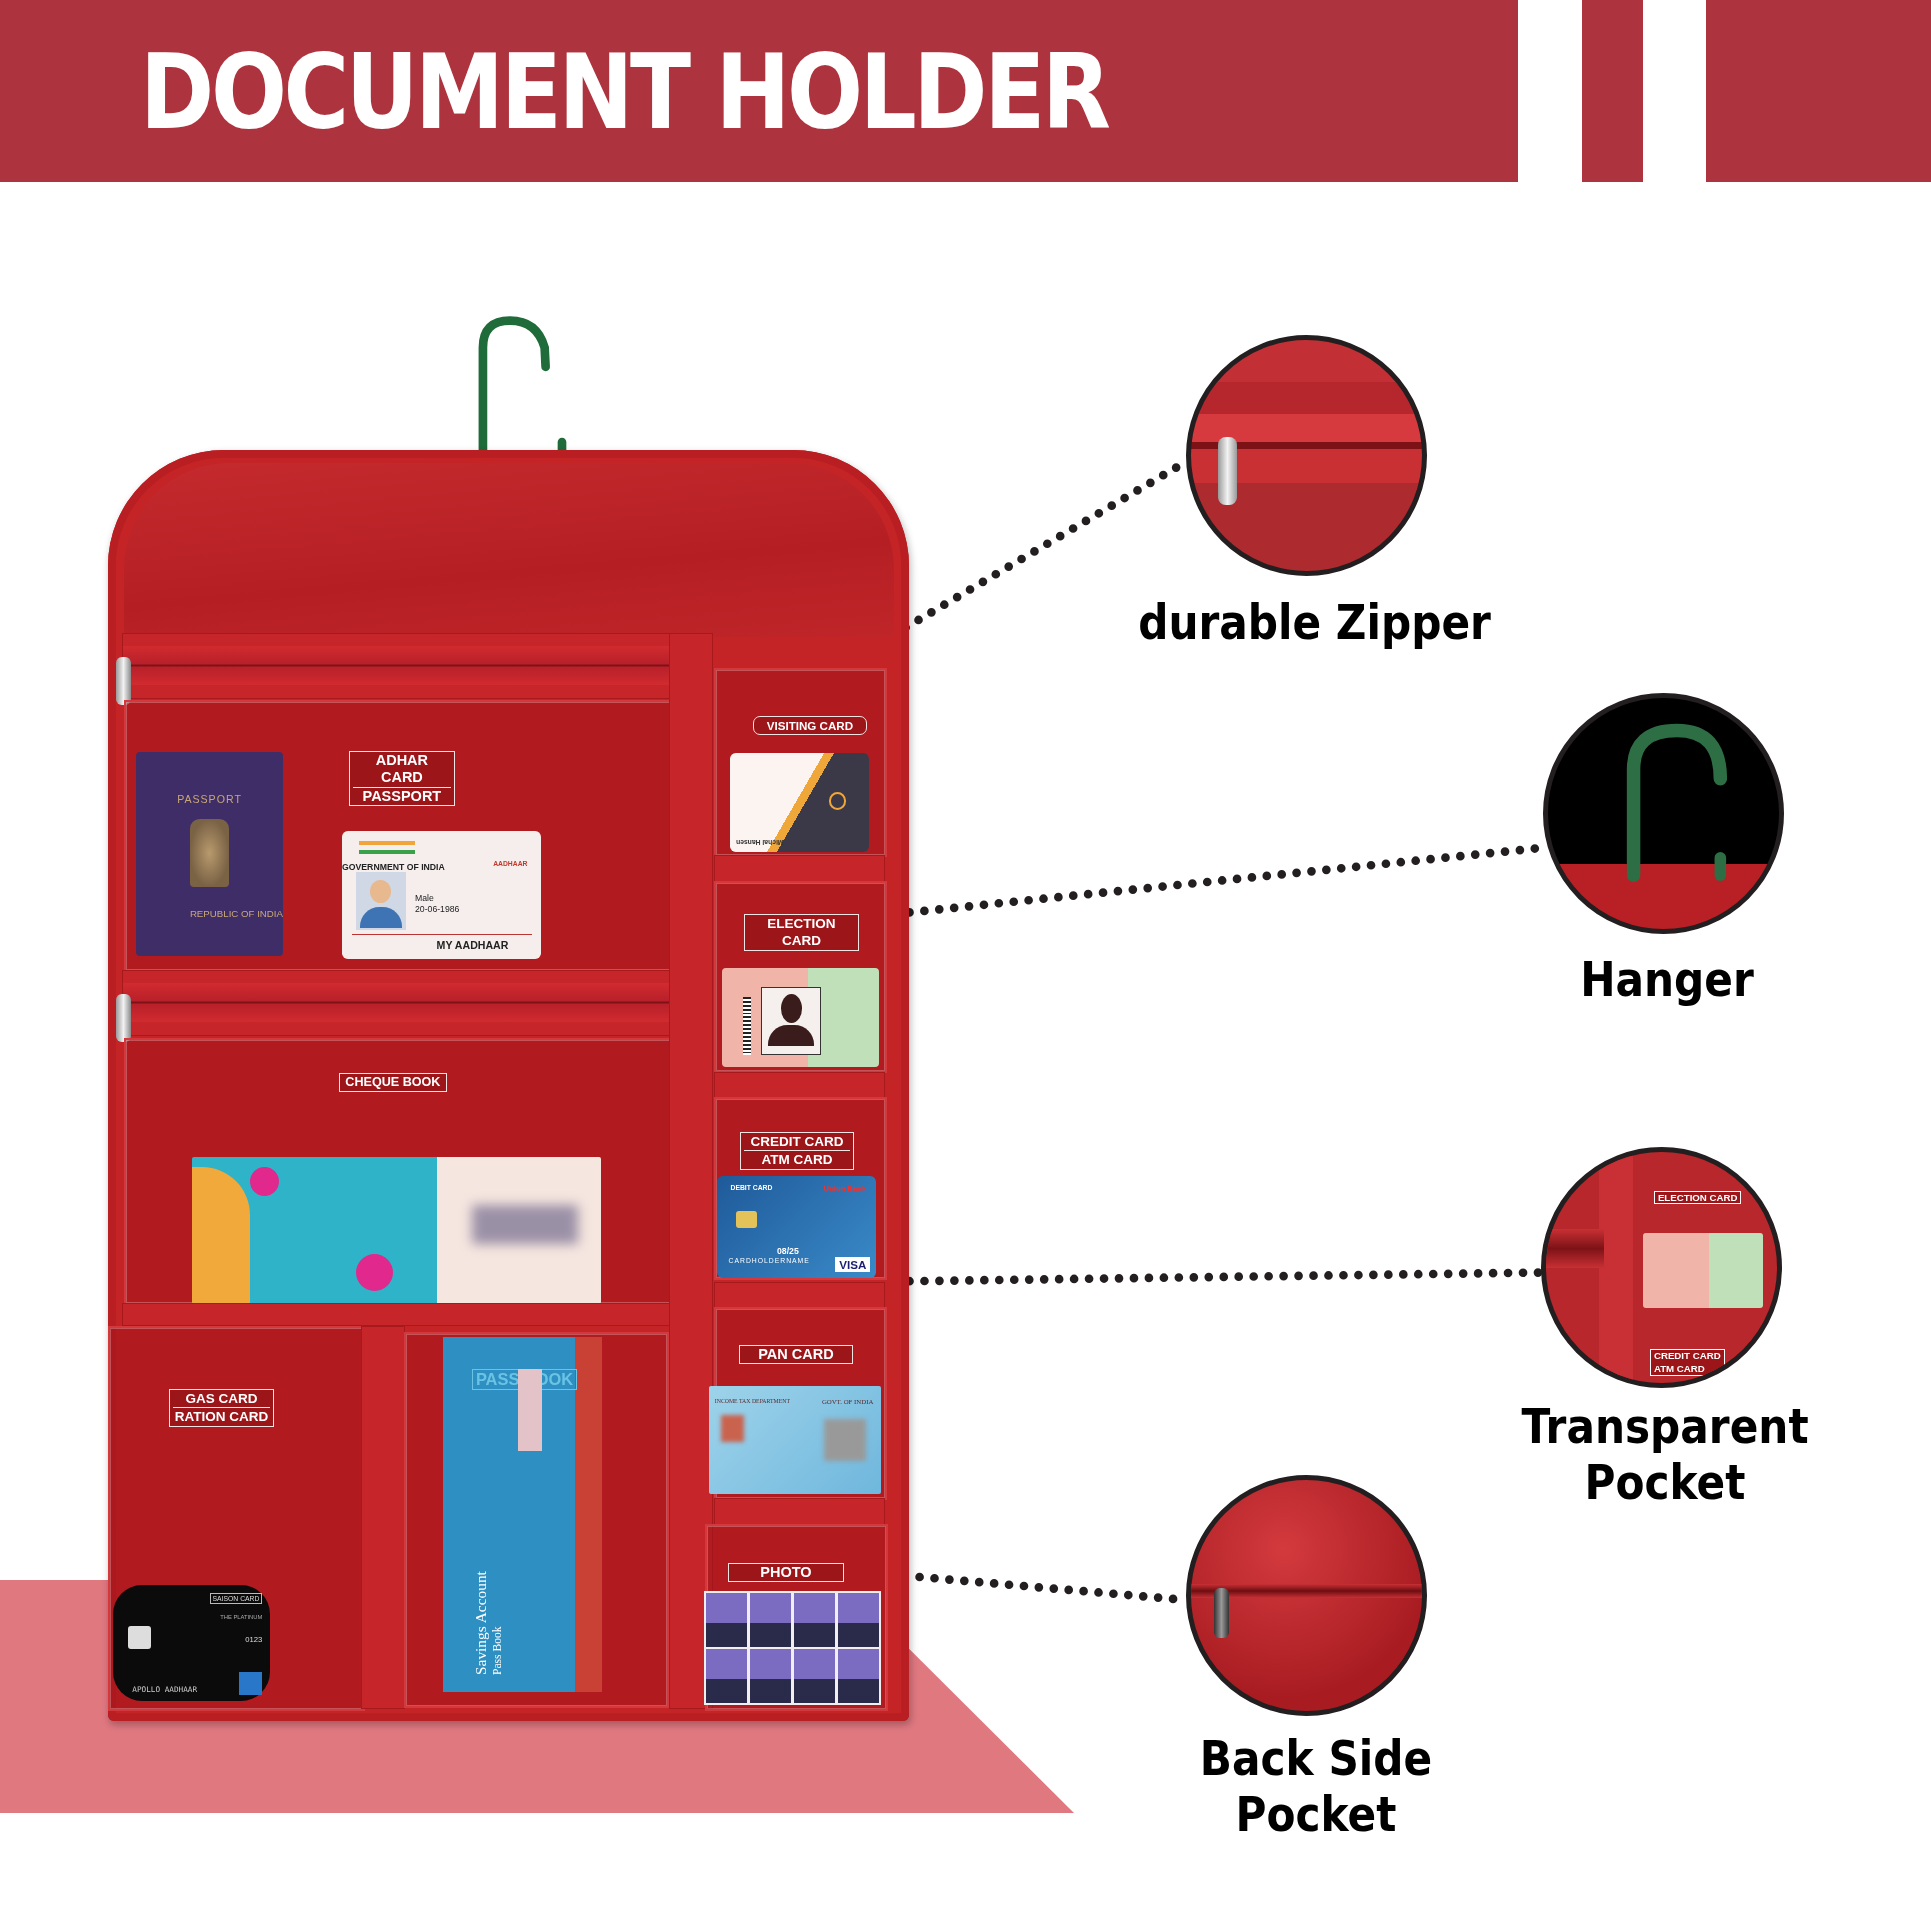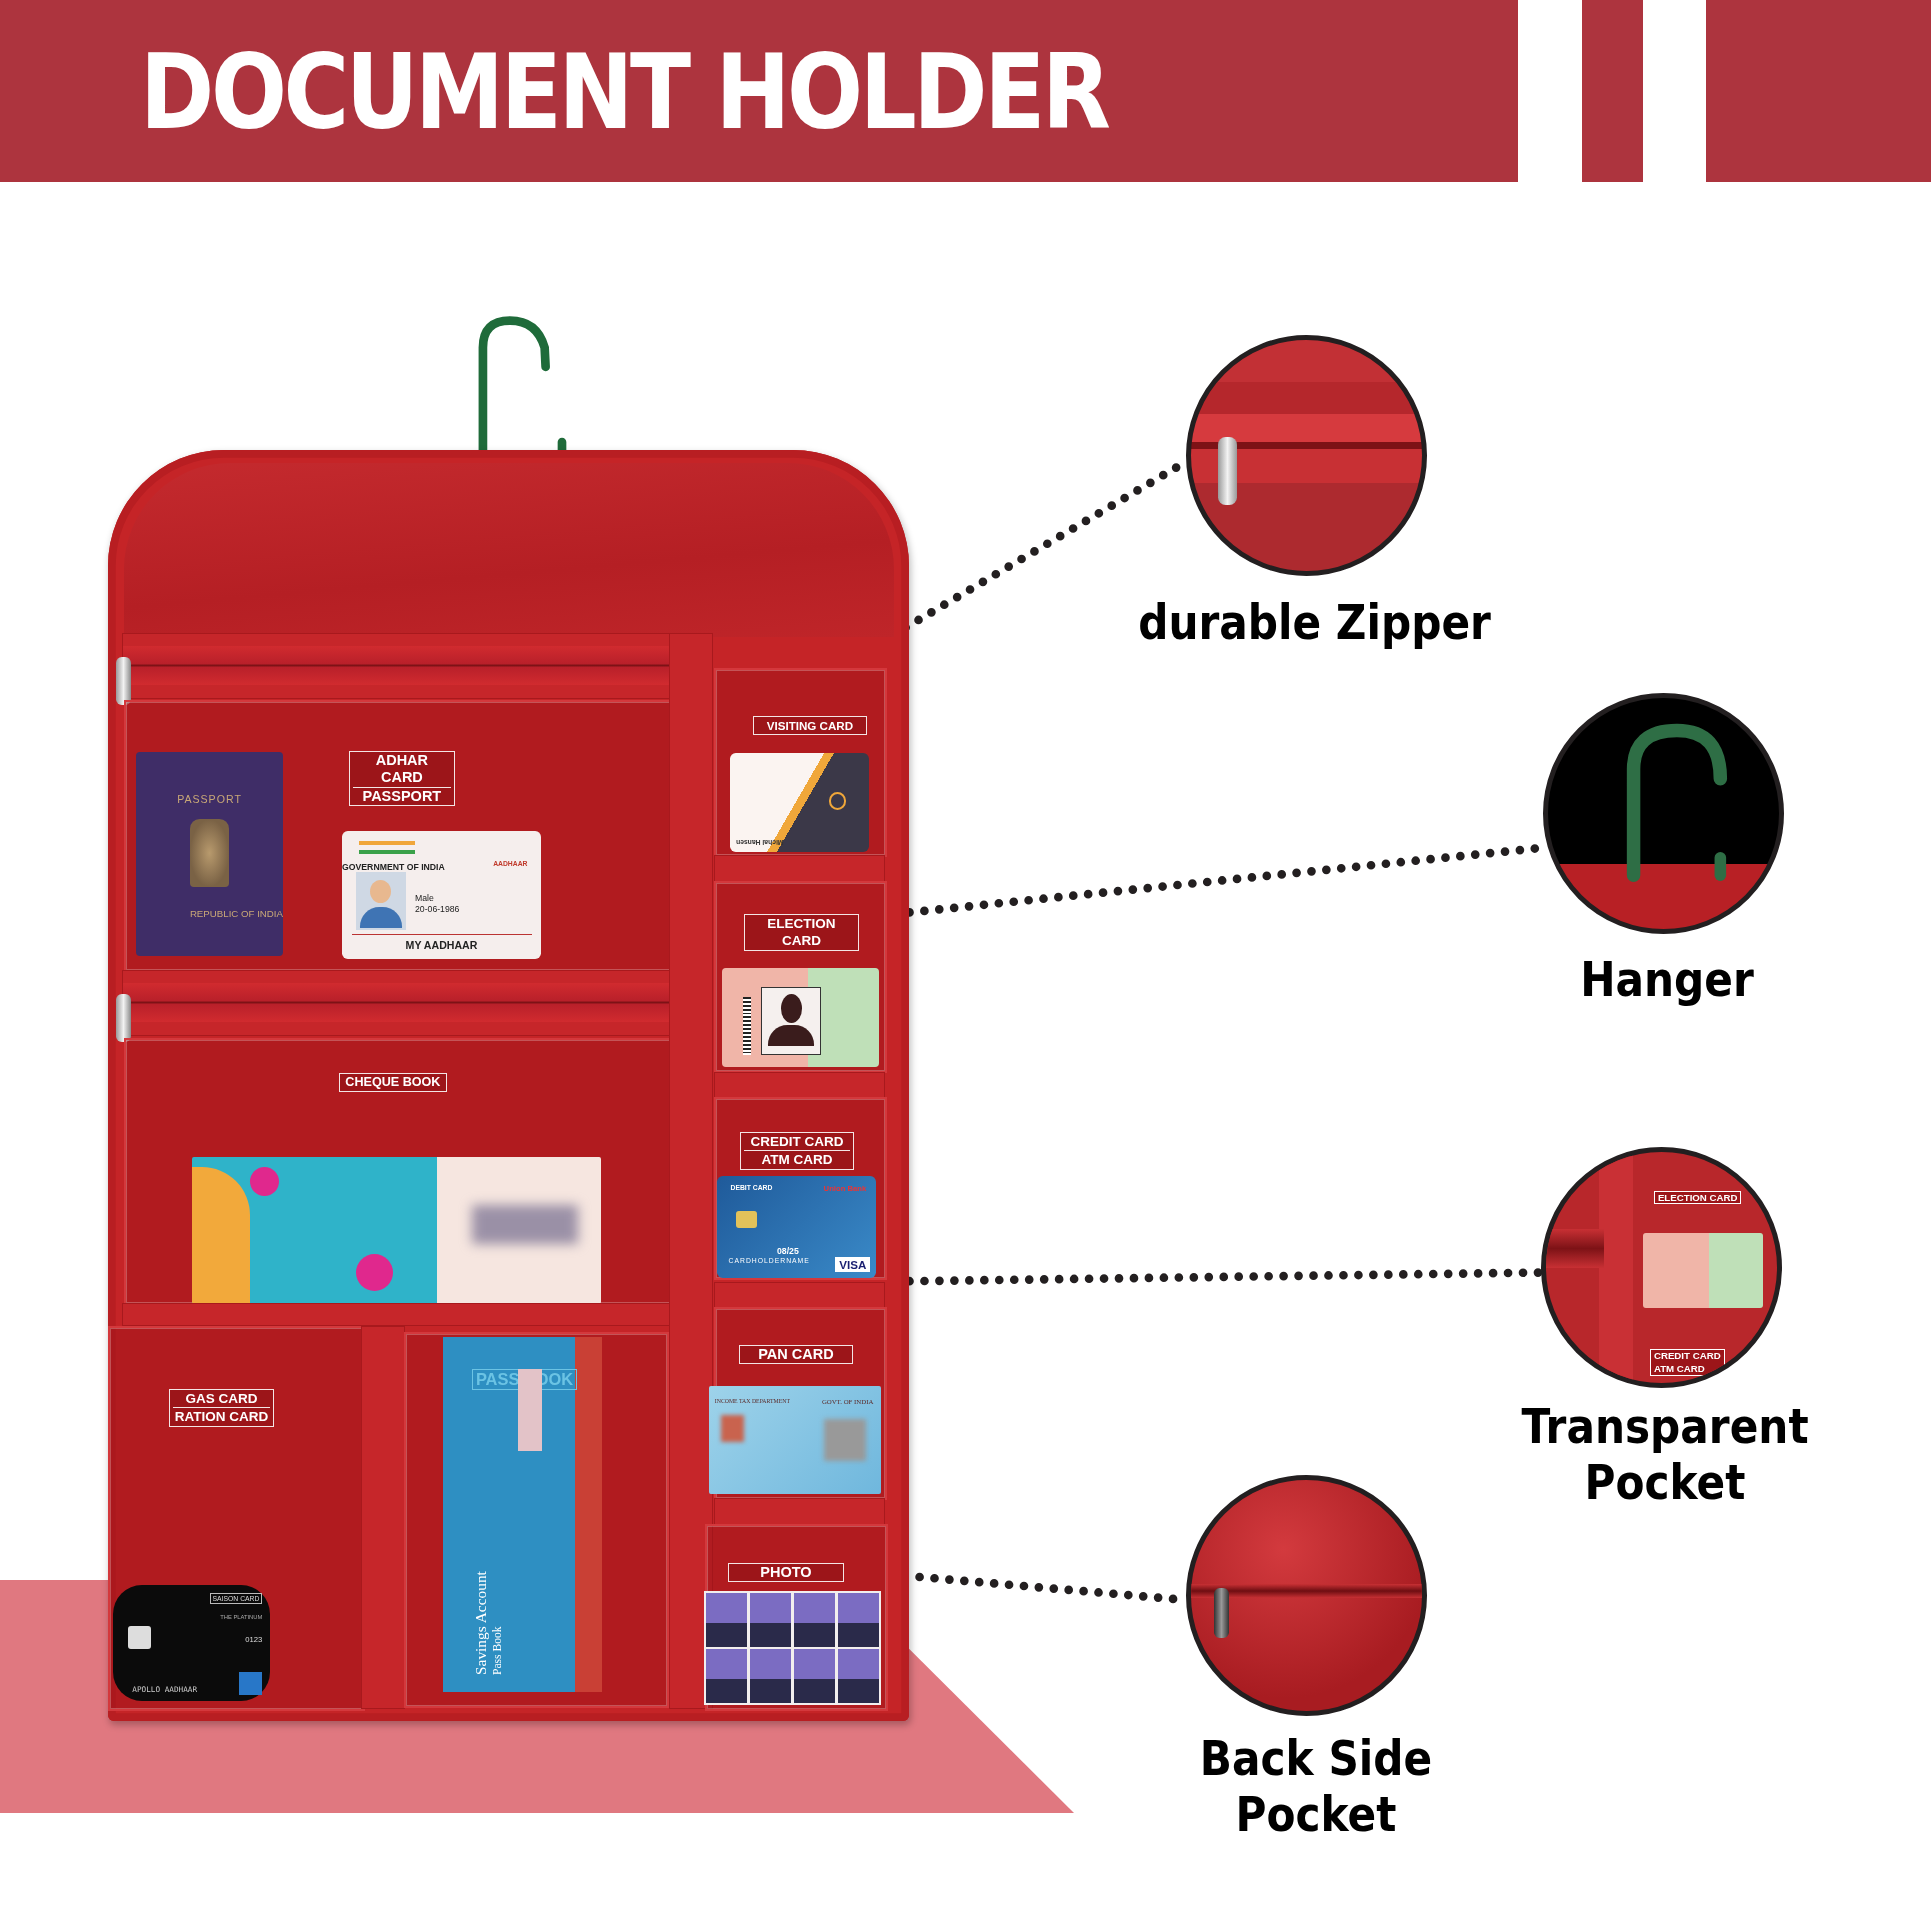--- a/index.html
+++ b/index.html
@@ -79,21 +79,21 @@
   <div style="position:absolute;left:17.4px;top:19.3px;width:56px;height:3.9px;background:#3aa14a;"></div>
   <div style="position:absolute;left:0;top:31px;width:145px;font-size:8.7px;font-weight:bold;color:#222;">GOVERNMENT OF INDIA</div>
   <div style="position:absolute;right:13.5px;top:29px;font-size:6.8px;color:#c0392b;font-weight:bold;">AADHAAR</div>
   <div style="position:absolute;left:13.5px;top:41px;width:50px;height:58px;background:#cfd8e4;">
     <div style="width:21px;height:23px;border-radius:50%;background:#e8b88f;margin:7.7px auto 0;"></div>
     <div style="width:42px;height:21px;border-radius:19.3px 19.3px 0 0;background:#3f74b4;margin:3.9px auto 0;"></div>
   </div>
   <div style="position:absolute;left:73px;top:62px;font-size:8.7px;color:#222;">Male</div>
   <div style="position:absolute;left:73px;top:73px;font-size:8.7px;color:#222;">20-06-1986</div>
   <div style="position:absolute;left:9.7px;top:103px;width:180px;height:1px;background:#b33;"></div>
-  <div style="position:absolute;left:0;top:108px;width:199px;text-align:center;font-size:10.6px;font-weight:bold;color:#222;">MY AADHAAR</div>
+  <div style="position:absolute;left:0;top:108px;width:199px;text-align:center;font-size:10.6px;font-weight:bold;color:#222;padding-left:31px;">MY AADHAAR</div>
 </div>
 
 <div class="abs strip" style="left:122px;top:970px;width:550px;height:64px;">
   <div class="zip-band" style="margin-top:11.6px;"></div>
 </div>
 <div class="abs pull" style="left:116px;top:994px;"></div>
 <div class="abs window" style="left:124px;top:1038px;width:546px;height:263px;"></div>
 <div class="abs tag" style="left:339px;top:1073px;width:100px;font-size:12.6px;">CHEQUE BOOK</div>
 <div class="abs card" style="left:192px;top:1157px;width:409px;height:147px;border-radius:1.9px;background:linear-gradient(90deg,#2fb3c9 0%,#2fb3c9 60%,#f6e6e0 60%);overflow:hidden;">
   <div style="position:absolute;left:0;top:9.7px;width:58px;height:137px;background:#f2a93b;border-radius:0 48px 0 0;"></div>
@@ -123,21 +123,21 @@
 <div class="abs card" style="left:443px;top:1337px;width:159px;height:355px;border-radius:0;background:linear-gradient(90deg,#2e8fc2 0%,#2e8fc2 83%,#c94035 83%);">
   <div style="position:absolute;left:29px;top:32px;border:1.9px solid #6bc3e4;color:#6bc3e4;font-size:16.4px;font-weight:bold;padding:0 2.9px;">PASS BOOK</div>
   <div style="position:absolute;left:75px;top:32px;width:24px;height:82px;background:#e3c3c8;"></div>
   <div style="position:absolute;left:29px;top:338px;transform:rotate(-90deg);transform-origin:left top;color:#fff;font-family:'Liberation Serif',serif;font-size:15.4px;white-space:nowrap;">Savings Account</div>
   <div style="position:absolute;left:48px;top:338px;transform:rotate(-90deg);transform-origin:left top;color:#fff;font-family:'Liberation Serif',serif;font-size:11.6px;white-space:nowrap;">Pass Book</div>
 </div>
 
 <div class="abs strip" style="left:669px;top:633px;width:42px;height:1074px;"></div>
 
 <div class="abs window" style="left:714px;top:668px;width:169px;height:185px;"></div>
-<div class="abs tag" style="left:753px;top:716px;width:106px;font-size:11.6px;">VISITING CARD</div>
+<div class="abs tag" style="left:753px;top:716px;width:106px;font-size:11.6px;border-radius:7px;">VISITING CARD</div>
 <div class="abs card" style="left:730px;top:753px;width:139px;height:99px;background:linear-gradient(120deg,#fbf4f1 0%,#fbf4f1 48%,#f0a73a 48%,#f0a73a 53%,#3b3848 53%);">
   <div style="position:absolute;left:5.8px;bottom:5.8px;font-size:6.8px;font-weight:bold;color:#333;transform:rotate(180deg);">Michal Hansen</div>
   <div style="position:absolute;right:23px;top:39px;width:13.5px;height:13.5px;border:2.9px solid #f0a73a;border-radius:50%;"></div>
 </div>
 
 <div class="abs strip" style="left:714px;top:855px;width:169px;height:25px;"></div>
 <div class="abs window" style="left:714px;top:881px;width:169px;height:188px;"></div>
 <div class="abs tag" style="left:744px;top:914px;width:107px;font-size:13.5px;">ELECTION CARD</div>
 <div class="abs card" style="left:722px;top:968px;width:157px;height:99px;background:linear-gradient(90deg,#f0b5a8 0%,#f0b5a8 55%,#bfe0b8 55%);border-radius:3.9px;">
   <div style="position:absolute;left:39px;top:19.3px;width:58px;height:66px;background:#f5f0ee;border:1px solid #333;">

